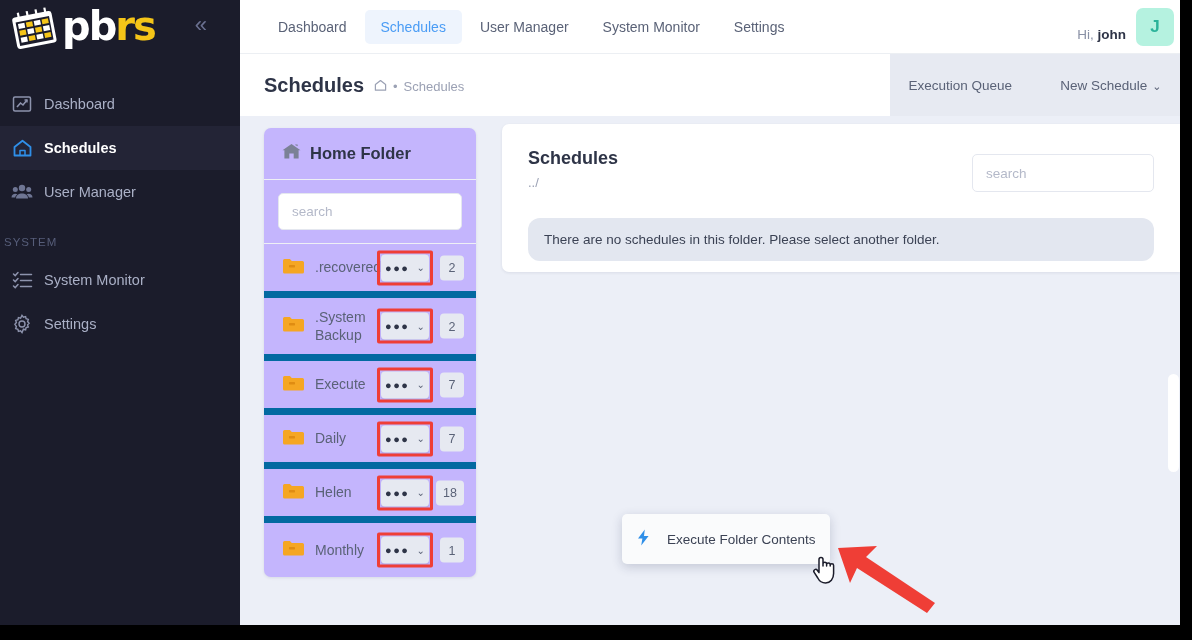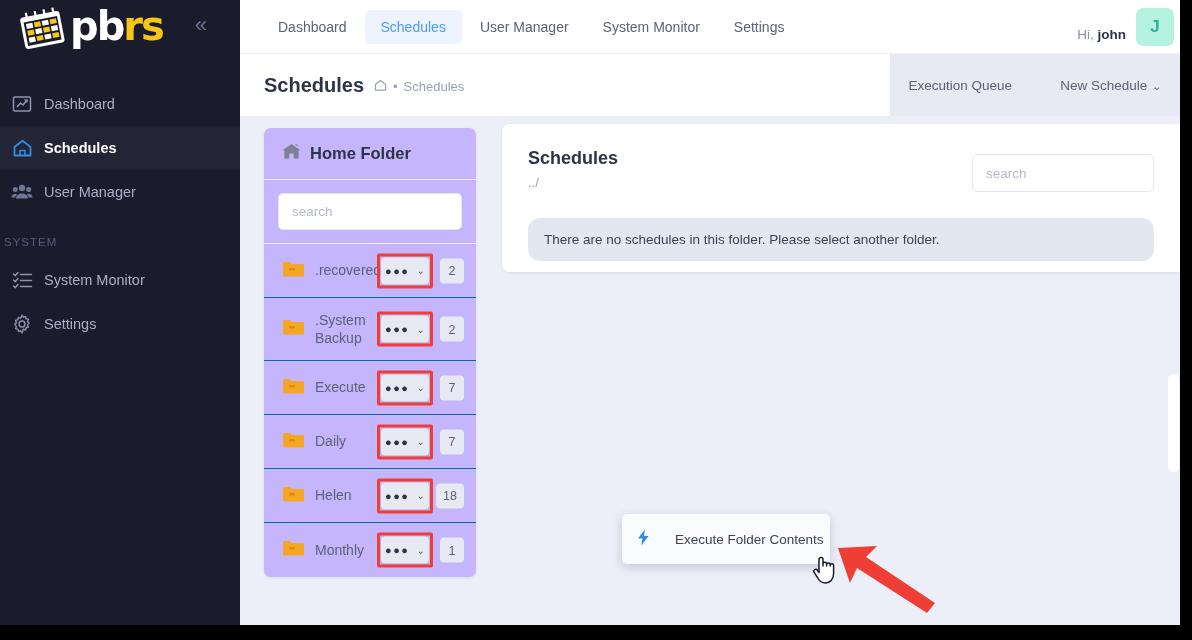--- a/index.html
+++ b/index.html
@@ -18,21 +18,21 @@
 
   
   .sidebar {
     position: absolute; left: 0; top: 0;
     width: 240px; height: 625px;
     background: #1b1c2b;
     color: #b9bed3;
   }
   .logo-bar {
     height: 56px; display: flex; align-items: center;
-    padding-left: 16px; position: relative;
+    padding-left: 8px; position: relative;
   }
   .logo-cal { width: 52px; height: 44px; flex: 0 0 auto; }
   .logo-text {
     font-size: 40px; font-weight: 800; letter-spacing: -2px;
     line-height: 1; margin-left: 2px; margin-top: -4px;
     font-family: "DejaVu Sans", sans-serif;
   }
   .logo-text .w { color: #ffffff; }
   .logo-text .y { color: #f5c518; }
   .collapse-btn {
@@ -123,21 +123,21 @@
   .search-box {
     width: 100%; height: 37px; border: 1px solid #e4e7ef;
     border-radius: 5px; padding: 0 13px; font-size: 13.5px;
     color: #2e3447; outline: none;
     font-family: "Liberation Sans", sans-serif;
   }
   .search-box::placeholder { color: #b4b9c9; }
   .folder-row {
     display: flex; align-items: center; position: relative;
     min-height: 54px; padding-left: 18px; padding-right: 10px;
-    border-bottom: 1px solid #0369a1; cursor: pointer;
+    border-bottom: 7px solid #0369a1; cursor: pointer;
   }
   .folder-row.hover { background: #f7f8fb; }
   .folder-name {
     font-size: 14px; color: #5a6277; margin-left: 11px;
     flex: 1 1 auto; line-height: 1.3; max-width: 78px;
   }
   .dots-btn {
     position: absolute; left: 117px; top: 50%;
     transform: translateY(-50%);
     width: 48px; height: 27px; background: #e6e9f1;
@@ -164,21 +164,21 @@
   }
 
   
   .dropdown {
     position: absolute; left: 382px; top: 398px;
     width: 208px; background: #fafbfc;
     border-radius: 5px; box-shadow: 0 3px 11px rgba(30,40,80,.20);
     padding: 8px 0; z-index: 40;
   }
   .dropdown-item {
-    display: flex; align-items: center; gap: 24px;
+    display: flex; align-items: center; gap: 16px;
     padding: 7px 14px; font-size: 13.5px; color: #3b4254;
     cursor: pointer; white-space: nowrap;
   }
 
   
   .sched-card {
     position: absolute; left: 262px; top: 8px; right: 0px;
     height: 148px; background: #ffffff;
     border-radius: 7px 0 0 7px; box-shadow: 0 1px 3px rgba(30,40,80,.09);
     padding: 24px 26px;

